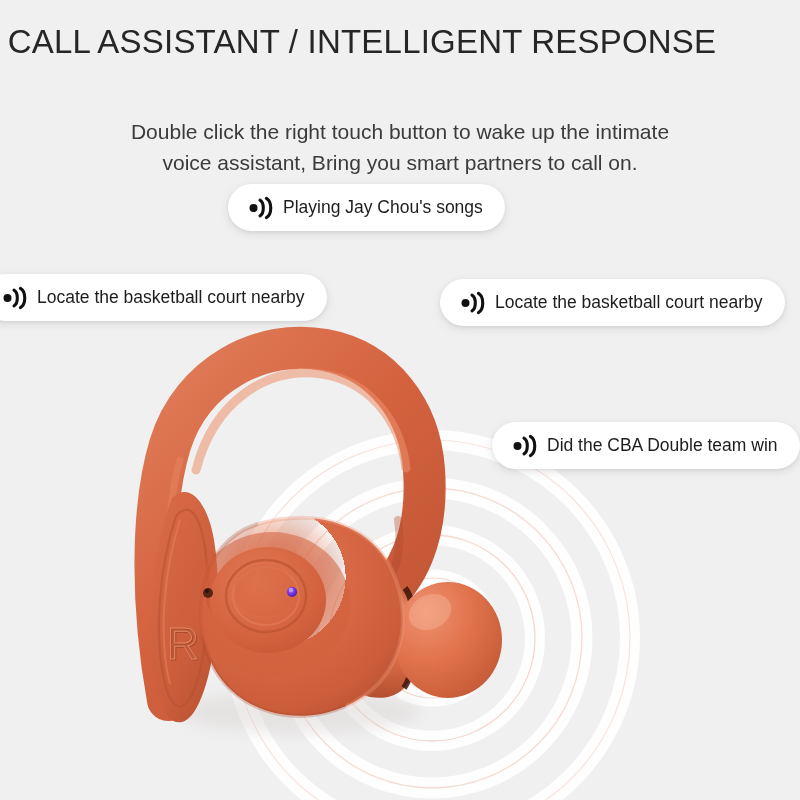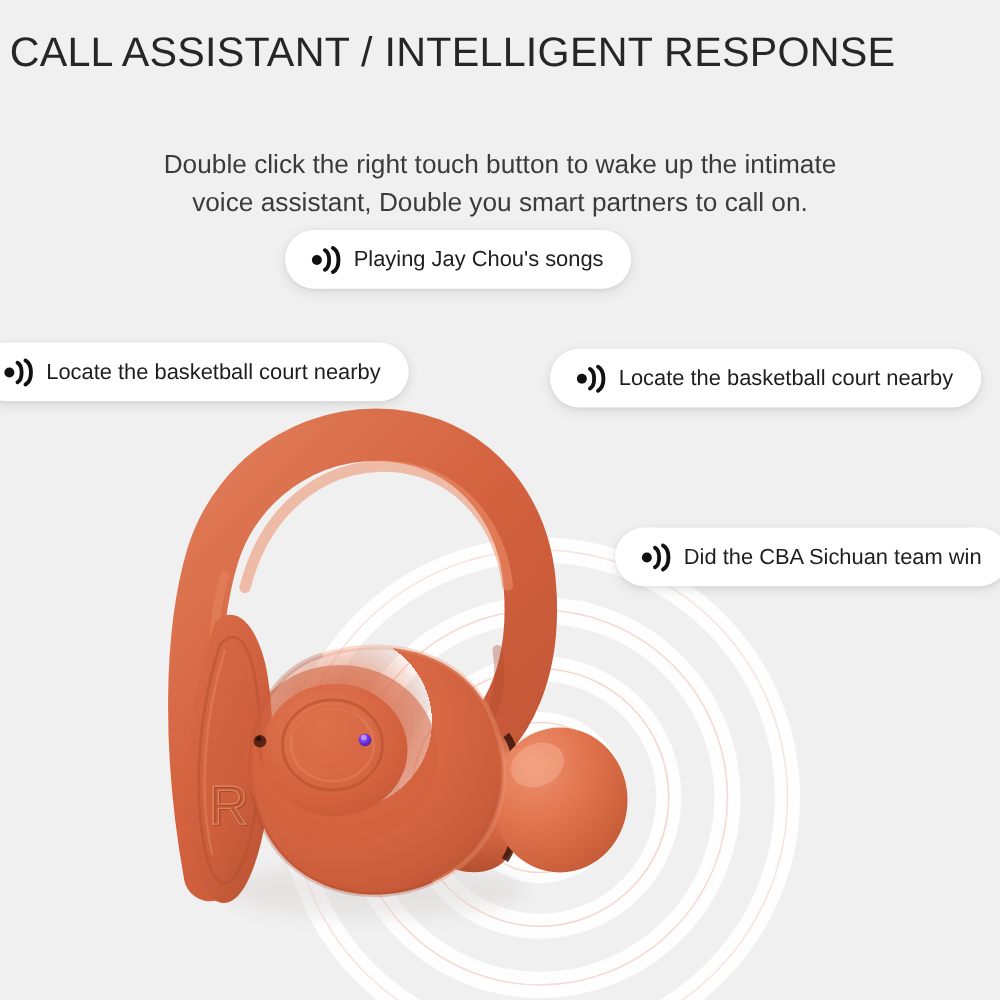--- a/index.html
+++ b/index.html
@@ -241,21 +241,21 @@
         <circle cx="292" cy="592" r="5" fill="url(#ledG)"></circle>
         <circle cx="291" cy="590" r="2.2" fill="#bb93ff"></circle>
       </g>
     </g>
   </svg>
 
   <div class="title">CALL ASSISTANT / INTELLIGENT RESPONSE</div>
 
   <div class="subtitle">
     <span class="line">Double click the right touch button to wake up the intimate</span>
-    <span class="line">voice assistant, Double you smart partners to call on.</span>
+    <span class="line">voice assistant, Bring you smart partners to call on.</span>
   </div>
 
   <div class="bubble" id="bubble-1">
     <svg class="snd-icon" viewBox="0 0 26 24">
       <circle cx="5.5" cy="12" r="4" fill="#111111"></circle>
       <path d="M 12 4.2 C 16.4 6.6 16.4 17.4 12 19.8" fill="none" stroke="#111111" stroke-width="3.1" stroke-linecap="round"></path>
       <path d="M 18.4 2.4 C 24.2 5.6 24.2 18.4 18.4 21.6" fill="none" stroke="#111111" stroke-width="3.1" stroke-linecap="round"></path>
     </svg>
     <span class="label">Playing Jay Chou's songs</span>
   </div>
@@ -277,16 +277,16 @@
     </svg>
     <span class="label">Locate the basketball court nearby</span>
   </div>
 
   <div class="bubble" id="bubble-4">
     <svg class="snd-icon" viewBox="0 0 26 24">
       <circle cx="5.5" cy="12" r="4" fill="#111111"></circle>
       <path d="M 12 4.2 C 16.4 6.6 16.4 17.4 12 19.8" fill="none" stroke="#111111" stroke-width="3.1" stroke-linecap="round"></path>
       <path d="M 18.4 2.4 C 24.2 5.6 24.2 18.4 18.4 21.6" fill="none" stroke="#111111" stroke-width="3.1" stroke-linecap="round"></path>
     </svg>
-    <span class="label">Did the CBA Sichuan team win</span>
+    <span class="label">Did the CBA Double team win</span>
   </div>
 
 </div>
 
 </body></html>

